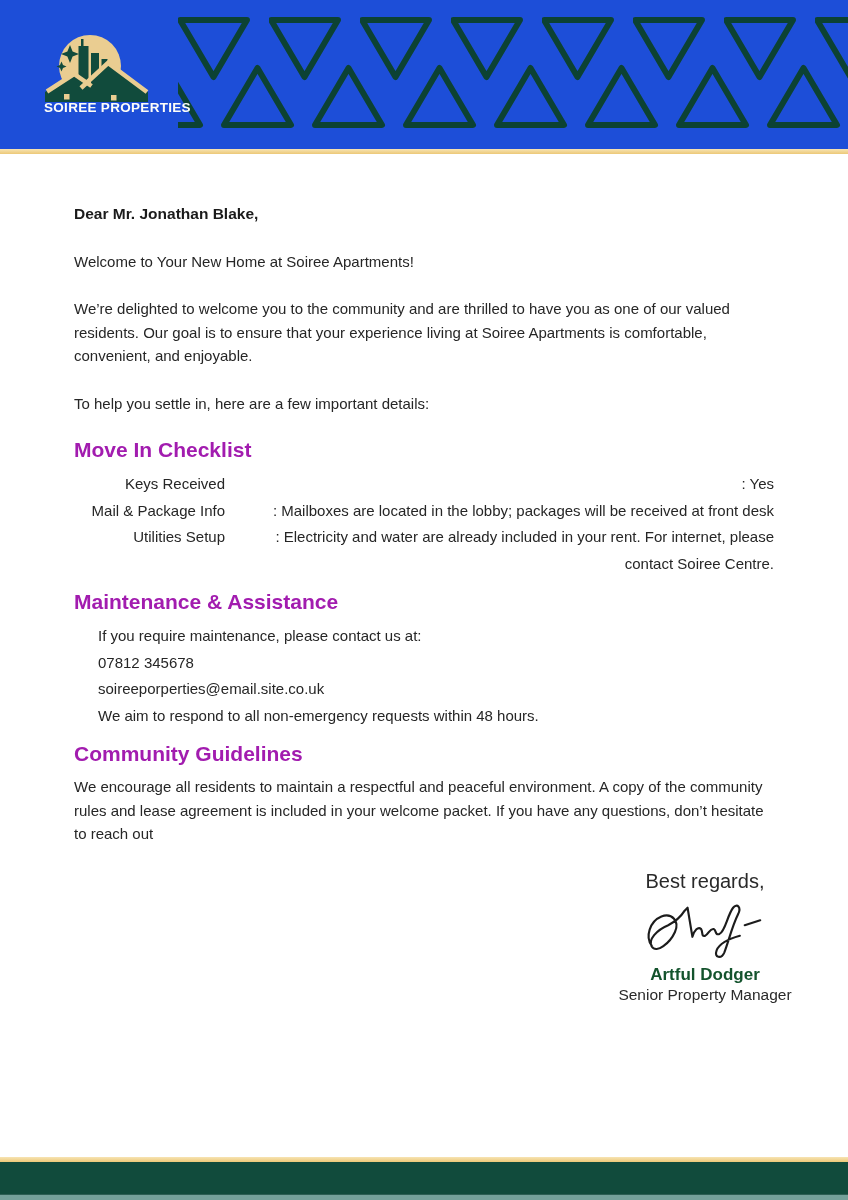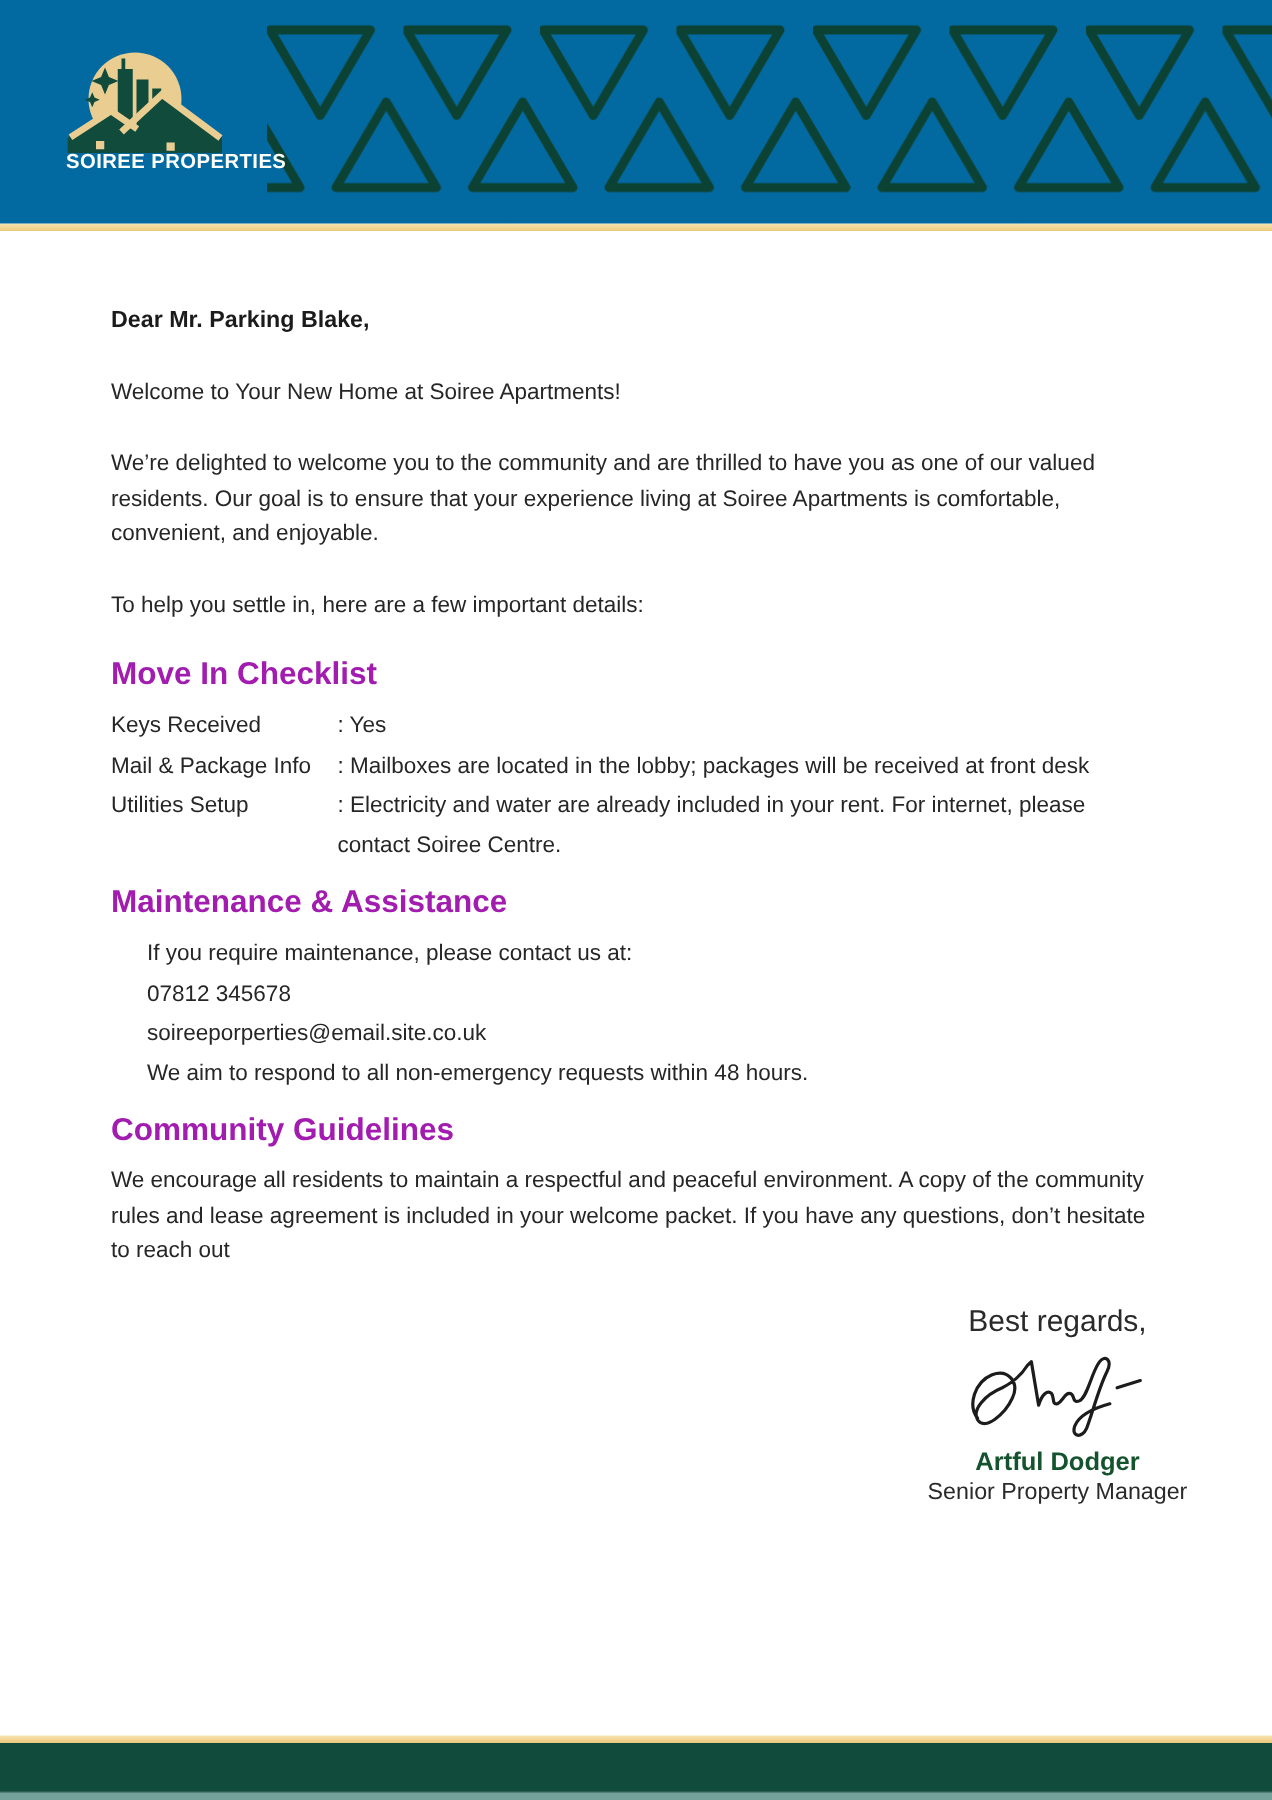--- a/index.html
+++ b/index.html
@@ -4,37 +4,37 @@
 <style>
   * { box-sizing: border-box; }
   html, body { margin: 0; padding: 0; background: #e8e8e8; }
   .page {
     width: 848px; height: 1200px; margin: 0 auto; position: relative;
     background: #ffffff; overflow: hidden;
     font-family: "Liberation Sans", sans-serif; color: #262626;
   }
 
   
-  .letterhead { position: relative; height: 149px; background: #0369a1; overflow: hidden; }
+  .letterhead { position: relative; height: 149px; background: #1d4ed8; overflow: hidden; }
   .tri-pattern { position: absolute; top: 0; left: 178px; right: 0; height: 149px; }
   .logo-wrap { position: absolute; left: 45px; top: 30px; width: 104px; height: 72px; }
   .brand-text {
     position: absolute; left: 44px; top: 100px;
     color: #fdfdf8; font-size: 13.5px; font-weight: 800; letter-spacing: 0.3px;
     white-space: nowrap;
   }
   .gold-rule { height: 5px; background: linear-gradient(#f7e4b3, #ecc878); }
 
   
   .content { padding: 48px 74px 0 74px; font-size: 15px; }
   .content p { margin: 0 0 24px 0; line-height: 23.5px; }
   .greeting { font-weight: 700; font-size: 15.5px; color: #1b1b1b; }
   .section-title { font-size: 21px; font-weight: 700; color: #a21caf; margin: 0 0 10px 0; line-height: 22px; }
   .section { margin-bottom: 14px; }
-  .kv-row { display: flex; line-height: 26.5px; }
+  .kv-row { display: flex; line-height: 26.5px; text-align: right; }
   .kv-label { width: 151px; flex-shrink: 0; }
   .kv-value { flex: 1; }
   .line-list div { line-height: 26.5px; margin-left: 24px; }
   .community-body { line-height: 27px; margin: 0; }
   .closing { line-height: 27px; margin: 28px 0 0 0; }
 
   
   .sig-block {
     width: 230px; margin: 22px -46px 0 auto; text-align: center;
   }
@@ -86,21 +86,21 @@
 
         <rect x="19" y="64" width="5.5" height="5.5" fill="#eacd91"></rect>
         <rect x="66" y="65" width="5.5" height="5.5" fill="#eacd91"></rect>
       </svg>
     </div>
     <div class="brand-text">SOIREE PROPERTIES</div>
   </header>
   <div class="gold-rule"></div>
 
   <main class="content">
-    <p class="greeting">Dear Mr. Parking Blake,</p>
+    <p class="greeting">Dear Mr. Jonathan Blake,</p>
     <p>Welcome to Your New Home at Soiree Apartments!</p>
     <p>We’re delighted to welcome you to the community and are thrilled to have you as one of our valued residents. Our goal is to ensure that your experience living at Soiree Apartments is comfortable, convenient, and enjoyable.</p>
     <p>To help you settle in, here are a few important details:</p>
 
     <section class="section">
       <h2 class="section-title">Move In Checklist</h2>
       <div class="kv-row">
         <span class="kv-label">Keys Received</span>
         <span class="kv-value">: Yes</span>
       </div>

